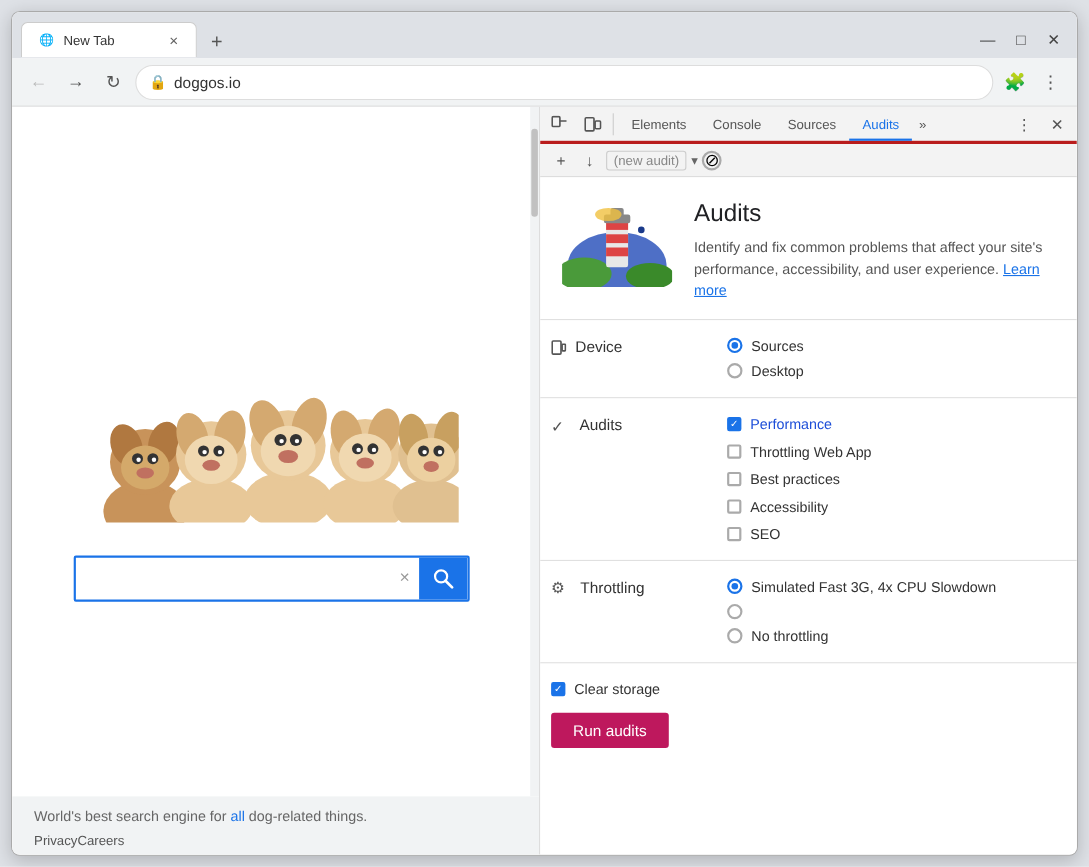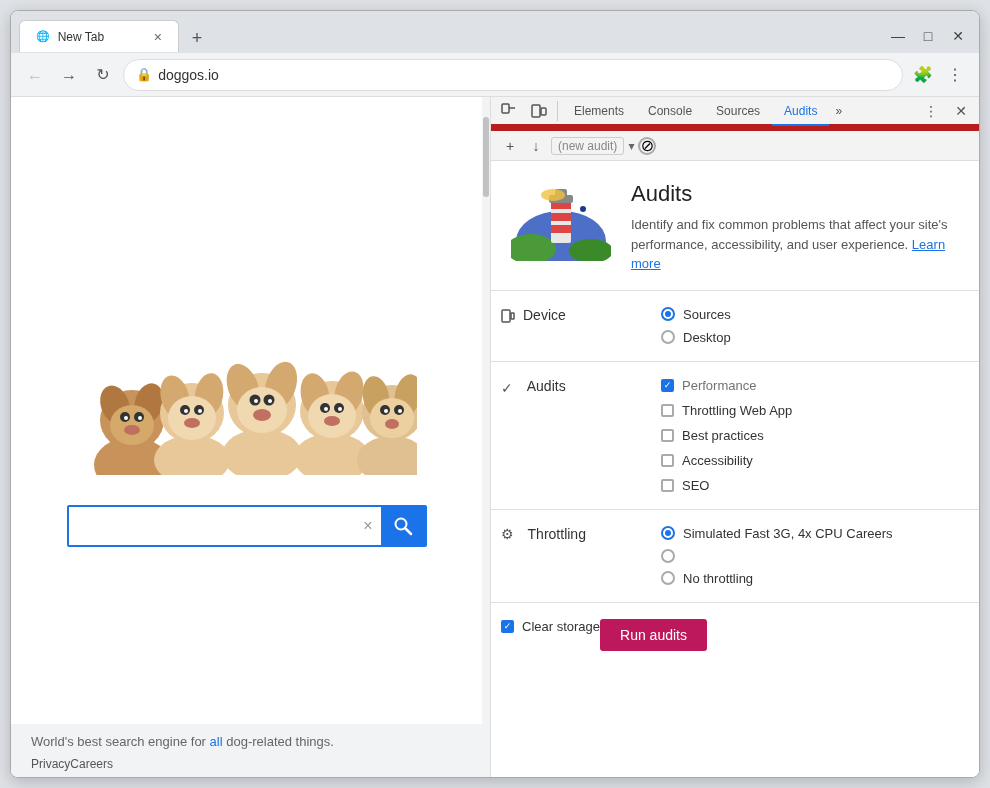--- a/index.html
+++ b/index.html
@@ -231,21 +231,21 @@
       flex: 1;
       background: #fff;
       display: flex;
       flex-direction: column;
       font-family: Arial, sans-serif;
     }
     .devtools-toolbar {
       display: flex;
       align-items: center;
       background: #f3f3f3;
-      border-bottom: 7px solid #b91c1c;
+      border-bottom: 3px solid #b91c1c;
       padding: 0 4px;
       height: 34px;
       gap: 2px;
     }
     .dt-tool-btn {
       width: 28px; height: 28px;
       border: none; background: transparent;
       cursor: pointer; font-size: 14px; color: #555;
       display: flex; align-items: center; justify-content: center;
       border-radius: 3px;
@@ -420,21 +420,21 @@
     .checkbox-box.checked {
       background: #1a73e8;
       border-color: #1a73e8;
     }
     .checkbox-box.checked::after {
       content: '✓';
       color: white;
       font-size: 9px;
       line-height: 1;
     }
-    .performance-label { color: #737373; }
+    .performance-label { color: #1d4ed8; }
     .section-gear {
       font-size: 14px;
       color: #555;
       margin-right: 6px;
     }
     .run-btn {
       background: #be185d;
       color: #fff;
       border: none;
       border-radius: 3px;
@@ -722,34 +722,34 @@
 
         <div class="audits-section">
           <div class="section-left">
             <span class="section-gear">⚙</span>
             <span class="section-label">Throttling</span>
           </div>
           <div class="section-right">
             <div class="radio-group">
               <label class="radio-item">
                 <div class="radio-dot selected"></div>
-                <span>Simulated Fast 3G, 4x CPU Careers</span>
+                <span>Simulated Fast 3G, 4x CPU Slowdown</span>
               </label>
               <label class="radio-item">
                 <div class="radio-dot"></div>
               </label>
               <label class="radio-item">
                 <div class="radio-dot"></div>
                 <span>No throttling</span>
               </label>
             </div>
           </div>
         </div>
 
-        <div class="audits-section" style="flex-direction:row;border-bottom:none;">
+        <div class="audits-section" style="flex-direction:column;gap:14px;border-bottom:none;">
           <label class="checkbox-item">
             <div class="checkbox-box checked"></div>
             <span>Clear storage</span>
           </label>
           <button class="run-btn">Run audits</button>
         </div>
 
       </div>
     </div>
 

